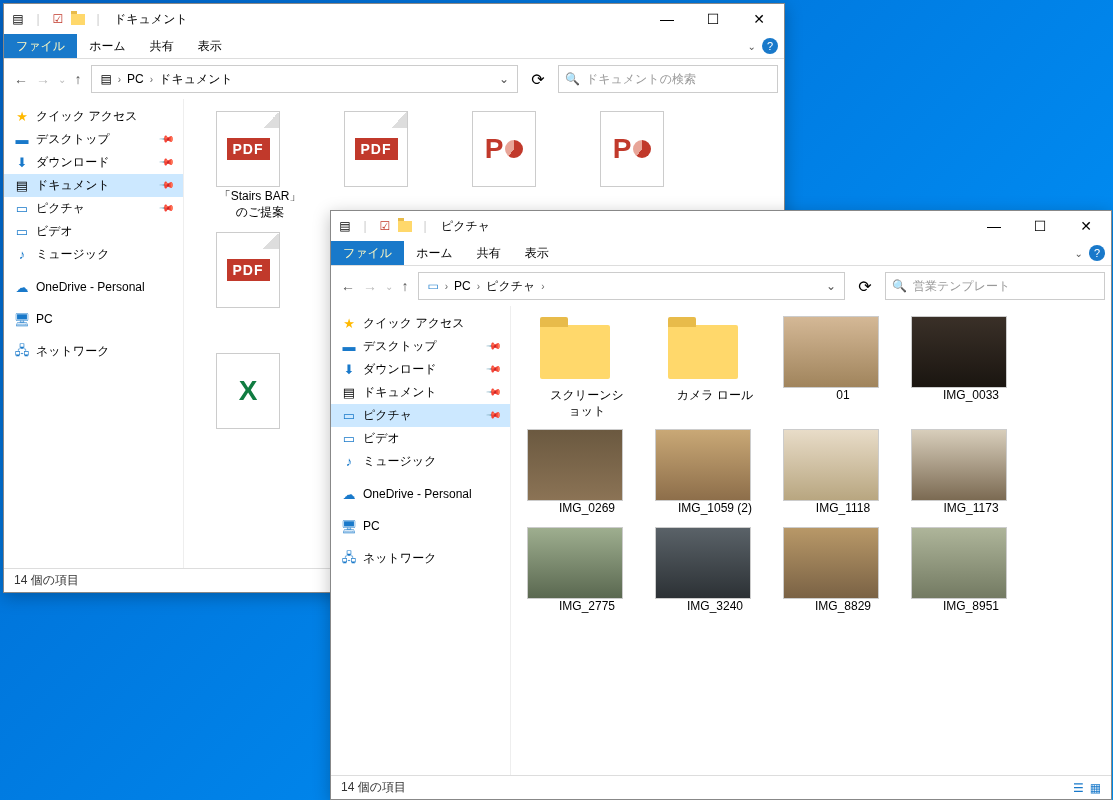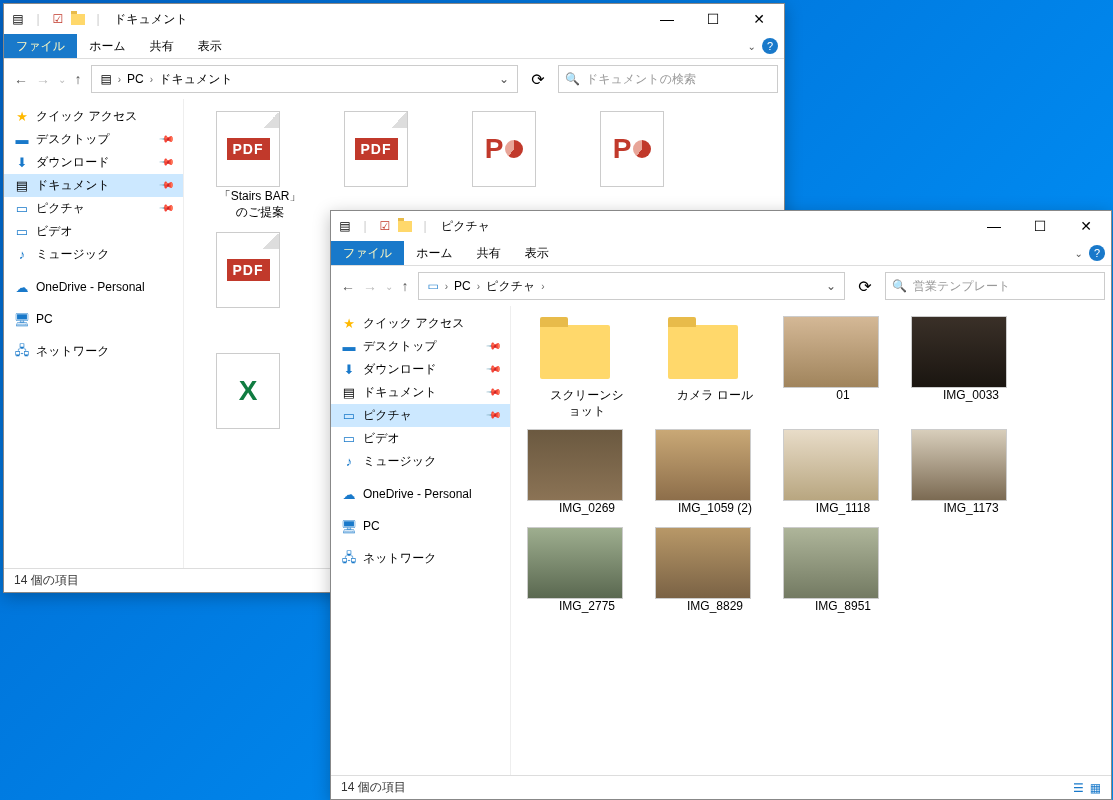--- a/index.html
+++ b/index.html
@@ -408,20 +408,26 @@
             <div class="label">IMG_1173</div>
           </div>
           <div class="item pic">
             <div class="thumb">
               <div class="photo ph7"></div>
             </div>
             <div class="label">IMG_2775</div>
           </div>
           <div class="item pic">
             <div class="thumb">
+              <div class="photo ph8"></div>
+            </div>
+            <div class="label">IMG_3240</div>
+          </div>
+          <div class="item pic">
+            <div class="thumb">
               <div class="photo ph9"></div>
             </div>
             <div class="label">IMG_8829</div>
           </div>
           <div class="item pic">
             <div class="thumb">
               <div class="photo ph11"></div>
             </div>
             <div class="label">IMG_8951</div>
           </div>

